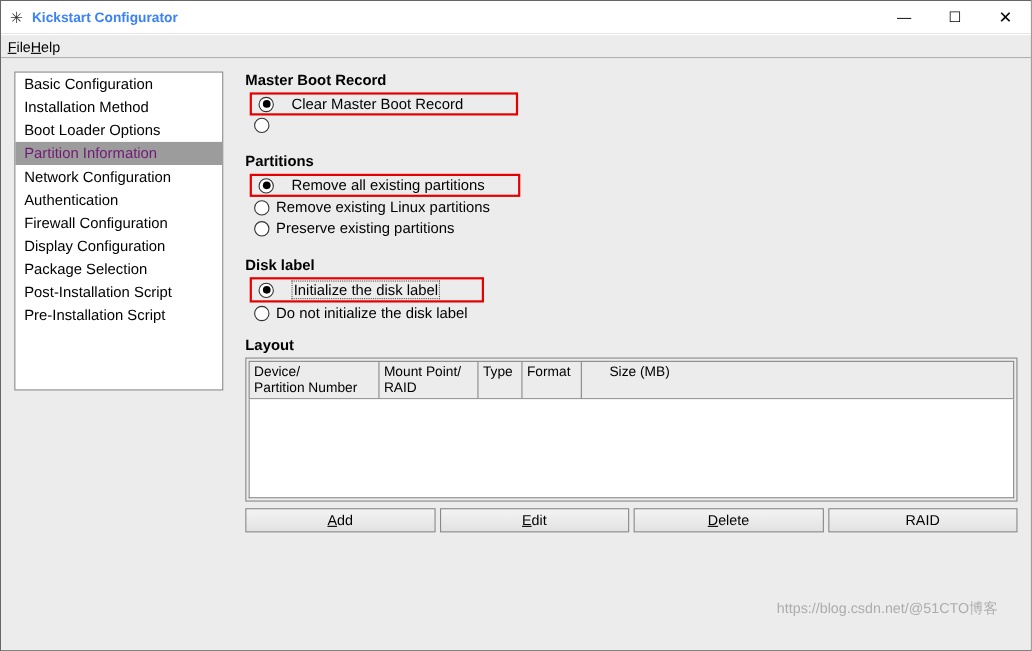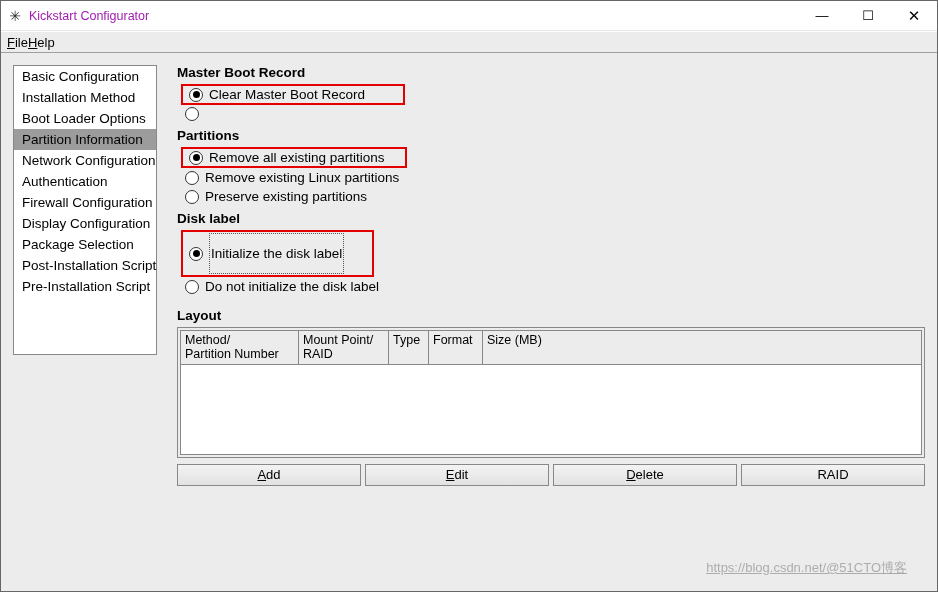--- a/index.html
+++ b/index.html
@@ -33,21 +33,22 @@
     display: inline-block;
     margin-right: 6px;
     font-size: 14px;
     line-height: 16px;
     text-align: center;
     color: #333;
   }
   .titlebar .title {
     flex: 1;
     font-size: 12.5px;
-    color: #a21caf;
+    color: #3b82f6;
+    font-weight: bold;
   }
   .winbtns { display: flex; height: 100%; }
   .winbtn {
     width: 46px;
     display: flex;
     align-items: center;
     justify-content: center;
     font-size: 13px;
     color: #000;
   }
@@ -68,49 +69,49 @@
   
   .client {
     flex: 1;
     background: #ececec;
     padding: 12px 12px 12px 12px;
     display: flex;
     gap: 20px;
   }
   
   .sidebar {
-    width: 144px;
+    width: 190px;
     background: #fff;
     border: 1px solid #888;
     align-self: flex-start;
     height: 290px;
   }
   .sidebar-item {
     padding: 3px 6px 3px 8px;
     font-size: 13.5px;
     white-space: nowrap;
     cursor: default;
   }
   .sidebar-item.selected {
     background: #9c9c9c;
-    color: #000000;
+    color: #701a75;
   }
   
   .main {
     flex: 1;
     display: flex;
     flex-direction: column;
     font-size: 13.5px;
   }
   .section-title {
     font-weight: bold;
     margin-top: 0px;
     margin-bottom: 4px;
   }
-  .section + .section { margin-top: 5px; }
+  .section + .section { margin-top: 16px; }
   .radio-row {
     display: flex;
     align-items: center;
     padding: 2px 0 2px 8px;
     gap: 6px;
   }
   .radio {
     width: 14px; height: 14px;
     border-radius: 50%;
     border: 1.5px solid #333;
@@ -124,46 +125,46 @@
     border-radius: 50%;
     background: #000;
     display: none;
   }
   .radio.checked .dot { display: block; }
   .red-box {
     border: 2.5px solid #e40000;
     padding: 1px 4px 1px 6px;
     display: inline-flex;
     align-items: center;
-    gap: 6px;
+    gap: 16px;
   }
   .dotted-focus {
     border: 1px dotted #555;
-    padding: 12px 1px;
+    padding: 0 1px;
   }
   
   .layout-table-wrap {
     margin-top: 4px;
     border: 1px solid #888;
     background: #ececec;
     padding: 2px;
     flex: 0 0 auto;
   }
   .layout-header {
     background: #ececec;
     display: flex;
     border: 1px solid #888;
     font-size: 12.5px;
   }
   .layout-header .col {
     border-right: 1px solid #888;
     padding: 2px 4px;
     line-height: 1.15;
   }
-  .layout-header .col:last-child { border-right: none; }
+  .layout-header .col:last-child { border-right: none; margin-left: 21px; }
   .col-device { width: 118px; }
   .col-mount  { width: 90px; }
   .col-type   { width: 40px; }
   .col-format { width: 54px; }
   .col-size   { flex: 1; }
   .layout-body {
     background: #fff;
     height: 90px;
     border-left: 1px solid #888;
     border-right: 1px solid #888;
@@ -183,25 +184,24 @@
     display: flex;
     align-items: center;
     justify-content: center;
     font-size: 13px;
     cursor: default;
   }
   .btn .ul { text-decoration: underline; }
   .watermark {
     position: absolute;
     right: 30px;
-    bottom: 14px;
+    bottom: 29px;
     color: rgba(120,120,120,0.55);
     font-size: 13px;
     pointer-events: none;
-    text-decoration: underline;
   }
 </style>
 </head>
 <body>
 
 <div class="window">
 
   <div class="titlebar">
     <span class="app-icon">✳</span>
     <span class="title">Kickstart Configurator</span>
@@ -287,21 +287,21 @@
           <span class="radio"></span>
           <span>Do not initialize the disk label</span>
         </div>
       </div>
 
       <div class="section" style="margin-top:12px;">
         <div class="section-title">Layout</div>
         <div class="layout-table-wrap">
           <div class="layout-header">
             <div class="col col-device">
-              <span>Method/</span><br>
+              <span>Device/</span><br>
               <span>Partition Number</span>
             </div>
             <div class="col col-mount">
               <span>Mount Point/</span><br>
               <span>RAID</span>
             </div>
             <div class="col col-type"><span>Type</span></div>
             <div class="col col-format"><span>Format</span></div>
             <div class="col col-size"><span>Size (MB)</span></div>
           </div>

